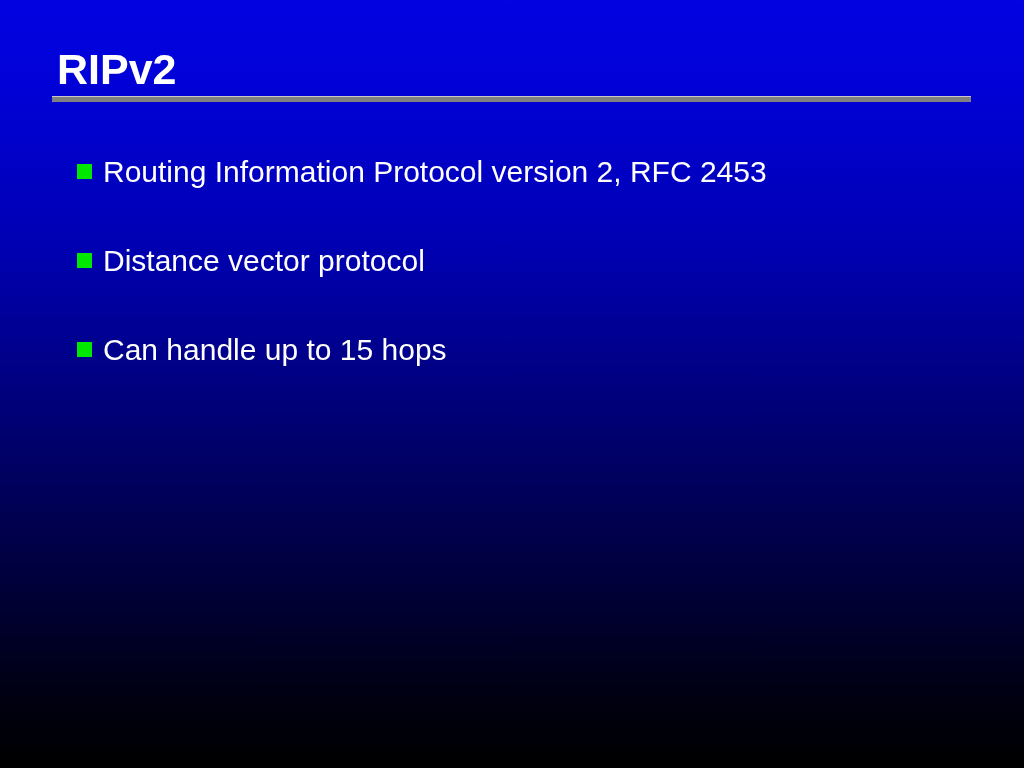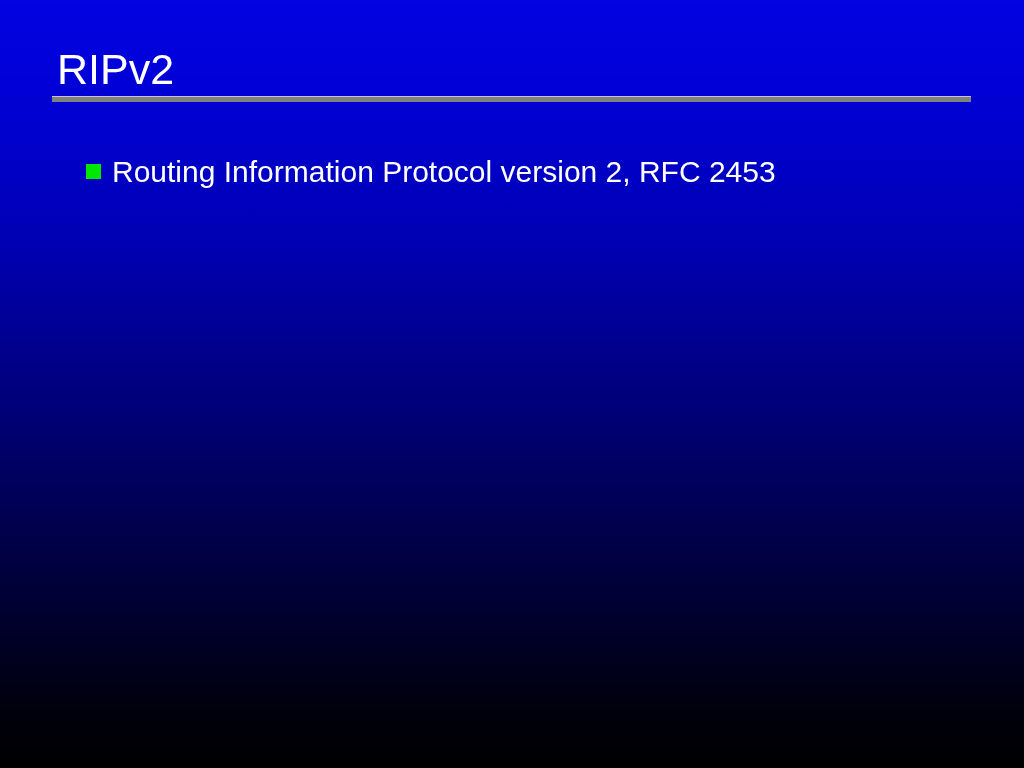--- a/index.html
+++ b/index.html
@@ -40,21 +40,21 @@
   .title-block {
     position: absolute;
     left: 52px;
     top: 44px;
     width: 920px;
   }
 
   .slide-title {
     font-size: 43px;
     line-height: 50px;
-    font-weight: normal;
+    font-weight: bold;
     color: #ffffff;
     letter-spacing: 0px;
     white-space: nowrap;
     margin: 0;
     padding: 0 0 0 5px;
   }
 
   
   .title-rule {
     position: absolute;
@@ -63,21 +63,21 @@
     width: 919px;
     height: 6px;
     background: #808080;
     border-top: 1px solid #c8c8c8;
     box-sizing: border-box;
   }
 
   
   .bullet-list {
     position: absolute;
-    left: 86px;
+    left: 77px;
     top: 155px;
     width: 930px;
     list-style: none;
     margin: 0;
     padding: 0;
     text-align: right;
   }
 
   .bullet-item {
     position: relative;
@@ -117,18 +117,26 @@
 
   <div class="title-rule"></div>
 
   <ul class="bullet-list">
 
     <li class="bullet-item">
       <span class="bullet-marker"></span>
       <span class="bullet-text">Routing Information Protocol version 2, RFC 2453</span>
     </li>
 
+    <li class="bullet-item">
+      <span class="bullet-marker"></span>
+      <span class="bullet-text">Distance vector protocol</span>
+    </li>
 
+    <li class="bullet-item">
+      <span class="bullet-marker"></span>
+      <span class="bullet-text">Can handle up to 15 hops</span>
+    </li>
 
 
   </ul>
 
 </div>
 
 </body></html>

